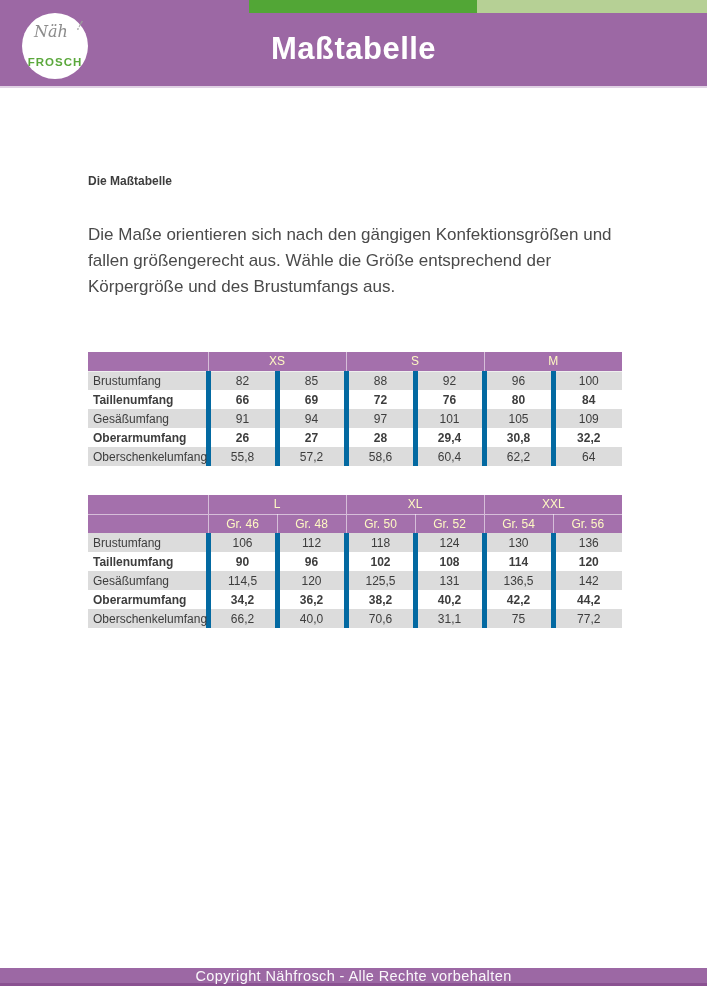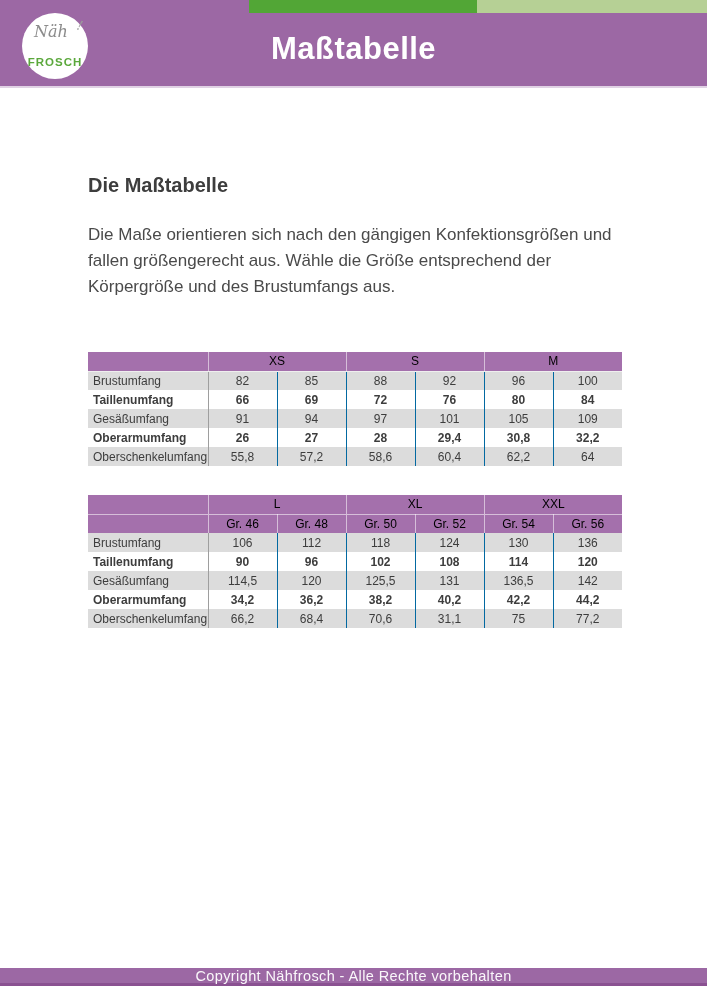--- a/index.html
+++ b/index.html
@@ -53,56 +53,56 @@
     font-family:"DejaVu Serif", serif;
   }
   .logo-frosch{
     color:#5ba83c;font-size:11.5px;font-weight:bold;letter-spacing:1px;
     line-height:12px;margin-top:1px;
   }
 
   
   .section-heading{
     position:absolute;left:88px;top:174px;
-    color:var(--text-dark);font-size:20px;font-weight:bold;
+    color:var(--text-dark);font-size:12px;font-weight:bold;
   }
   .intro-paragraph{
     position:absolute;left:88px;top:222px;width:540px;
     color:var(--text-body);font-size:17px;line-height:26px;
   }
 
   
   table.size-table{
     position:absolute;left:88px;width:534px;
     border-collapse:collapse;table-layout:fixed;
     font-size:12px;color:var(--text-dark);
   }
   #table1{top:352px;}
   #table2{top:495px;}
   table.size-table col.c-label{width:120px;}
   table.size-table col.c-val{width:69px;}
   table.size-table thead th, table.size-table thead td{
-    background:var(--table-purple);color:#000000;font-weight:normal;
+    background:var(--table-purple);color:#fef9c3;font-weight:normal;
     height:19px;text-align:center;font-size:12px;
     border-left:1px solid rgba(255,255,255,0.55);
   }
   table.size-table thead tr:first-child th,
   table.size-table thead tr:first-child td{
     border-bottom:1px solid rgba(255,255,255,0.55);
   }
   table.size-table thead th:first-child,
   table.size-table thead td:first-child{border-left:none;}
   table.size-table tbody tr{height:19px;}
   table.size-table tbody tr:nth-child(odd){background:var(--row-gray);}
   table.size-table tbody tr:nth-child(even){background:#ffffff;font-weight:bold;}
   table.size-table tbody th{
     text-align:left;font-weight:inherit;padding-left:5px;font-size:12px;
   }
   table.size-table tbody td{
-    text-align:center;border-left:1px solid #0369a1;
+    text-align:center;border-left:5px solid #0369a1;
   }
   table.size-table tbody th{border-right:1px solid #9e9e9e;}
 
   
   .footer{
     position:absolute;top:968px;left:0;width:707px;height:18px;
     background:var(--purple);
     border-bottom:3px solid var(--footer-edge);
     display:flex;align-items:center;justify-content:center;
     color:rgba(255,255,255,0.95);font-size:14.5px;letter-spacing:0.4px;
@@ -257,21 +257,21 @@
           <td>34,2</td>
           <td>36,2</td>
           <td>38,2</td>
           <td>40,2</td>
           <td>42,2</td>
           <td>44,2</td>
         </tr>
         <tr>
           <th>Oberschenkelumfang</th>
           <td>66,2</td>
-          <td>68,4</td>
+          <td>40,0</td>
           <td>70,6</td>
           <td>31,1</td>
           <td>75</td>
           <td>77,2</td>
         </tr>
       </tbody>
     </table>
 
   <div class="footer">
     <span>Copyright Nähfrosch - Alle Rechte vorbehalten</span>

